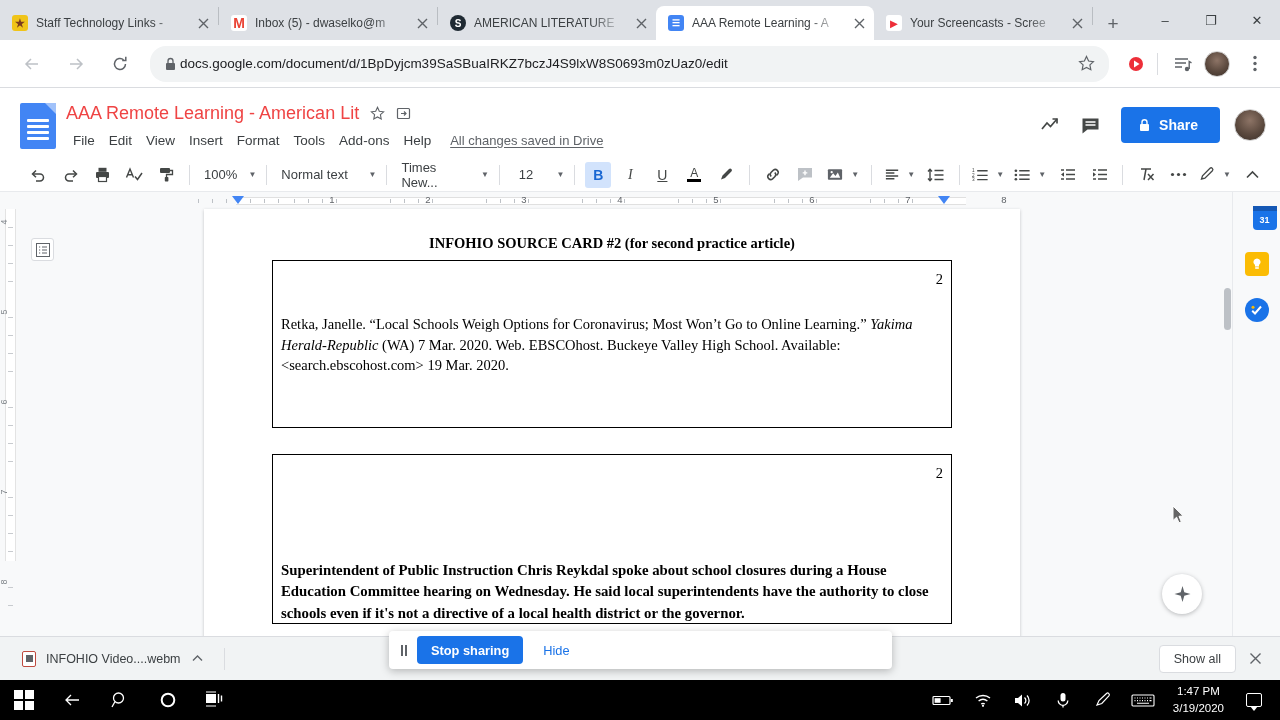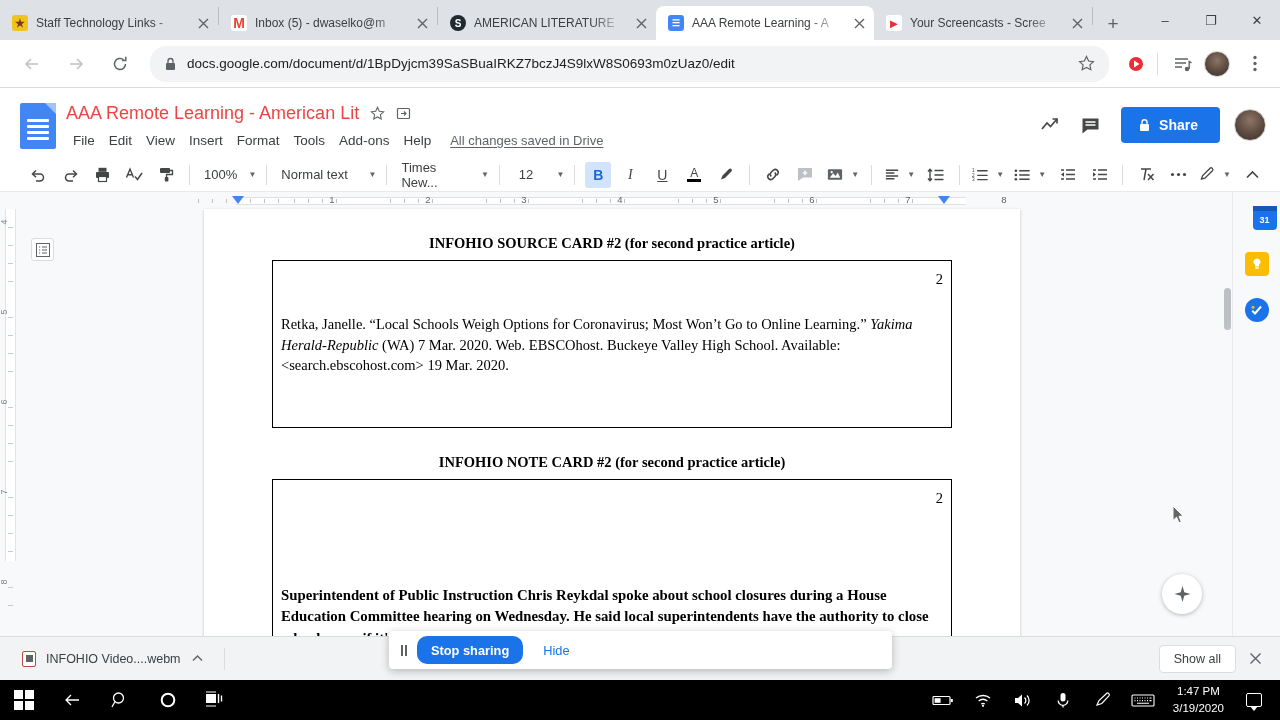--- a/index.html
+++ b/index.html
@@ -62,21 +62,21 @@
   }
   .navbtn {
     width: 32px; height: 32px; margin: 0 6px; border-radius: 50%;
     display: flex; align-items: center; justify-content: center;
     color: #5f6368;
   }
   .navbtn.disabled { color: #bdc1c6; }
   .urlbox {
     flex: 1 1 auto; height: 36px; background: #f1f3f4; border-radius: 16px;
     display: flex; align-items: center; padding: 0 14px; margin: 0 8px;
-    gap: 10px; font-size: 13.5px; color: #202124;
+    gap: 3px; font-size: 13.5px; color: #202124;
   }
   .urlbox .url-text { flex: 1 1 auto; white-space: nowrap; overflow: hidden; }
   .omni-icon {
     width: 30px; height: 30px; display: flex; align-items: center;
     justify-content: center; color: #5f6368; margin-left: 4px;
   }
   .avatar-sm {
     width: 26px; height: 26px; border-radius: 50%;
     background: radial-gradient(circle at 50% 35%, #8d7466 0%, #5c4a3f 55%, #3b2f28 100%);
     margin: 0 6px; border: 1px solid #d3d3d3;
@@ -234,21 +234,21 @@
   .share-bar {
     position: absolute; left: 389px; top: 631px; width: 503px; height: 38px;
     background: #fff; border-radius: 4px; box-shadow: 0 2px 8px rgba(0,0,0,.26);
     display: flex; align-items: center; padding: 0 8px 0 12px; gap: 10px; z-index: 5;
   }
   .pause-glyph { display: flex; gap: 2px; }
   .pause-glyph i { width: 2px; height: 11px; background: #5f6368; display: block; }
   .share-text { flex: 1 1 auto; font-size: 12.8px; color: #3c4043; }
   .stop-btn {
     background: #1a73e8; color: #fff; font-size: 12.8px; font-weight: bold;
-    height: 28px; padding: 0 14px; border-radius: 10px;
+    height: 28px; padding: 0 14px; border-radius: 4px;
     display: flex; align-items: center;
   }
   .hide-btn { color: #1a73e8; font-size: 12.8px; padding: 0 10px; }
 
   
   .shelf {
     position: absolute; left: 0; top: 636px; width: 1280px; height: 44px;
     background: #f1f3f4; border-top: 1px solid #dadce0;
     display: flex; align-items: center; padding: 0 12px;
   }
@@ -743,21 +743,20 @@
 
         <div class="card-heading">INFOHIO SOURCE CARD #2 (for second practice article)</div>
 
         <div class="card-box src">
           <div class="page-num">2</div>
           <div class="src-cite"><span>Retka, Janelle. “Local Schools Weigh Options for Coronavirus; Most Won’t Go to Online Learning.” </span><em>Yakima Herald-Republic</em><span> (WA)  7 Mar. 2020.  Web.  EBSCOhost.  Buckeye Valley High School.  Available: &lt;search.ebscohost.com&gt; 19 Mar. 2020.</span></div>
         </div>
 
         <div class="spacer-26"></div>
 
-        <div class="card-heading">INFOHIO NOTE CARD #2 (for second practice article)</div>
 
         <div class="card-box note">
           <div class="page-num">2</div>
           <div class="note-text">Superintendent of Public Instruction Chris Reykdal spoke about school closures during a House Education Committee hearing on Wednesday. He said local superintendents have the authority to close schools even if it's not a directive of a local health district or the governor.</div>
         </div>
 
       </div>
     </div>
 
     <div class="docs-scrollbar"></div>

